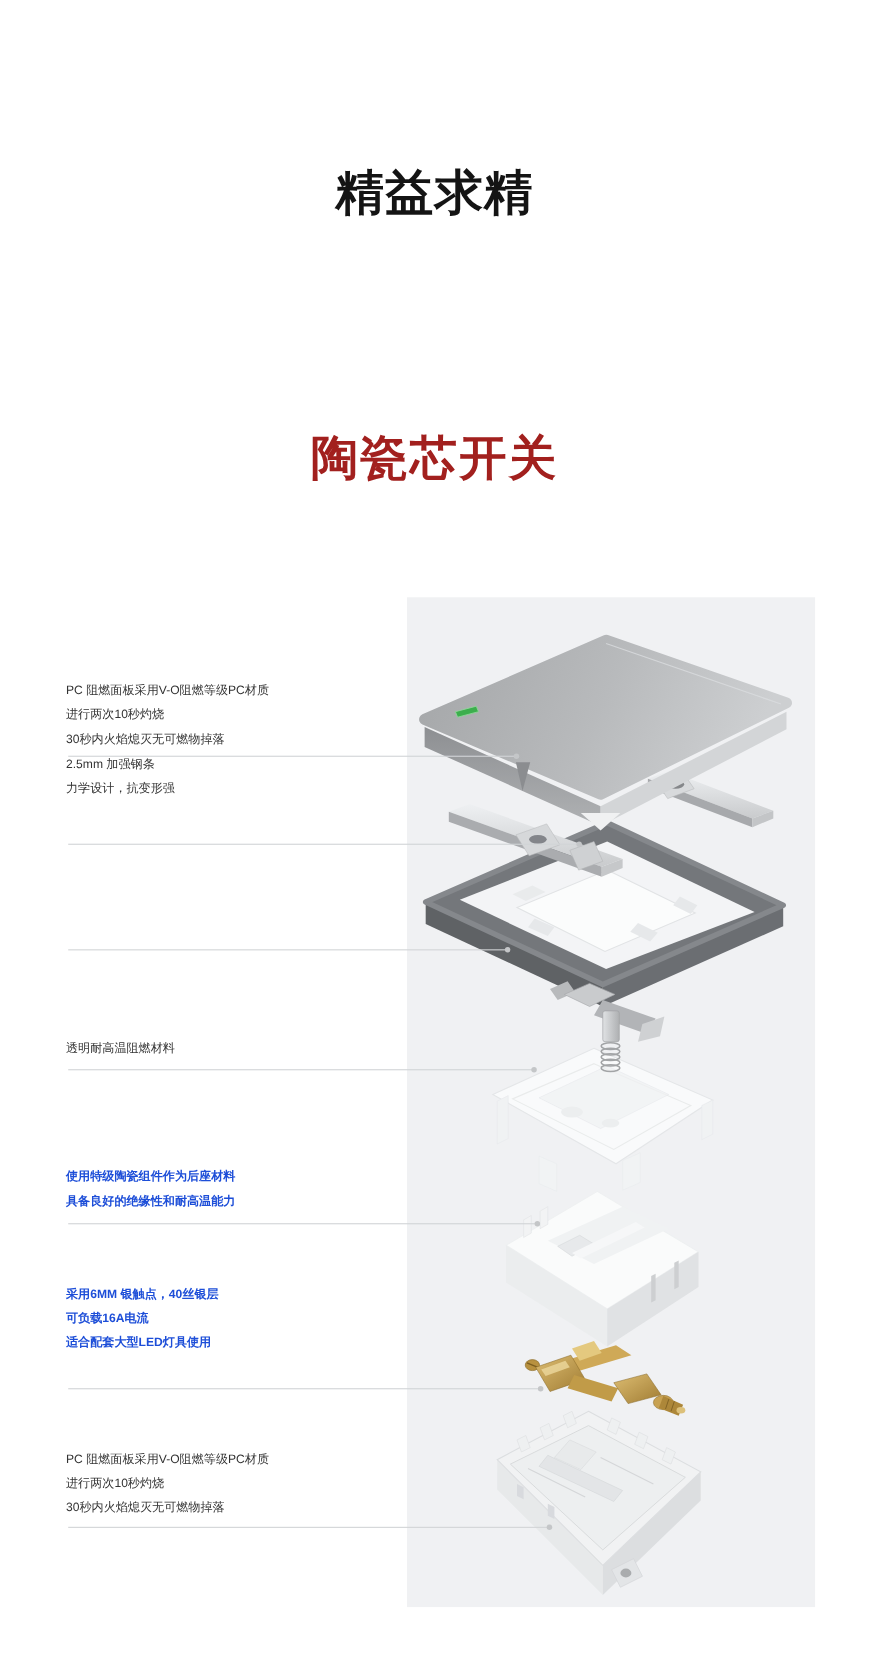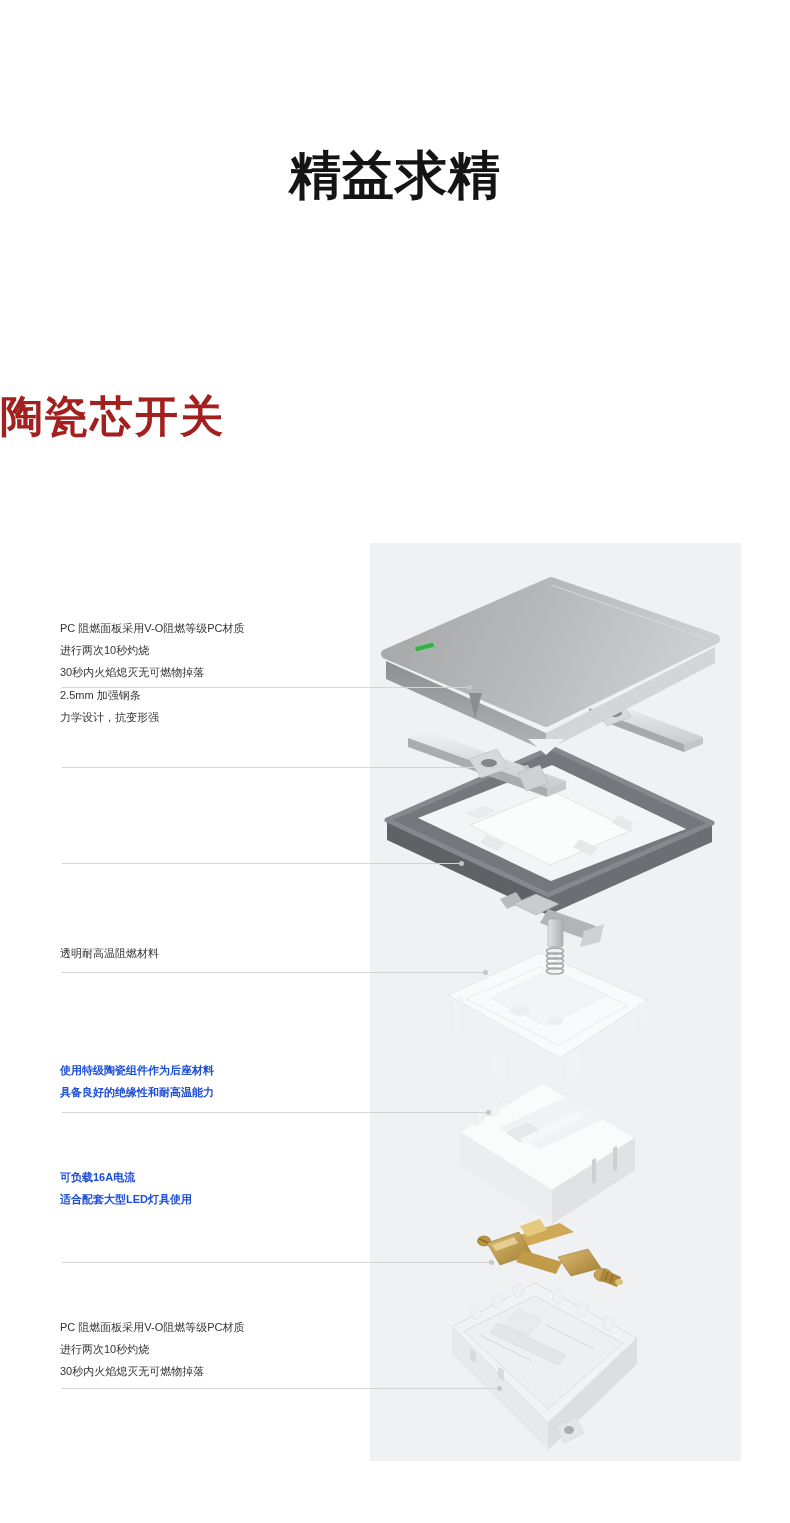--- a/index.html
+++ b/index.html
@@ -2,24 +2,24 @@
 <html><head>
 <meta charset="utf-8">
 <style>
   html,body{margin:0;padding:0;background:#ffffff;}
   .screen{
     position:relative;width:790px;height:1523px;background:#ffffff;
     font-family:"Liberation Sans","DejaVu Sans",sans-serif;overflow:hidden;
   }
   .title{
     position:absolute;top:136px;left:0;width:100%;text-align:center;
-    font-size:52px;line-height:79px;font-weight:700;color:#141414;letter-spacing:1px;
+    font-size:44px;line-height:79px;font-weight:700;color:#141414;letter-spacing:1px;
   }
   .subtitle{
-    position:absolute;top:388px;left:0;width:100%;
+    position:absolute;top:388px;left:0;width:100%;text-align:center;
     font-size:43px;font-weight:600;color:#a2201e;letter-spacing:2px;
   }
   .diagram{
     position:absolute;left:370px;top:543px;width:371px;height:918px;
     background:#f0f1f3;
   }
   .note{
     position:absolute;left:60px;font-size:11px;line-height:22px;color:#333333;
     white-space:nowrap;
   }
@@ -201,20 +201,21 @@
   </div>
   <div class="leader" style="top:972px;width:424px"></div>
 
   <div class="note em" style="top:1059px">
     <div>使用特级陶瓷组件作为后座材料</div>
     <div>具备良好的绝缘性和耐高温能力</div>
   </div>
   <div class="leader" style="top:1112px;width:427px"></div>
 
   <div class="note em" style="top:1166px">
+    <div>采用6MM 银触点，40丝银层</div>
     <div>可负载16A电流</div>
     <div>适合配套大型LED灯具使用</div>
   </div>
   <div class="leader" style="top:1262px;width:430px"></div>
 
   <div class="note" style="top:1316px">
     <div>PC 阻燃面板采用V-O阻燃等级PC材质</div>
     <div>进行两次10秒灼烧</div>
     <div>30秒内火焰熄灭无可燃物掉落</div>
   </div>

